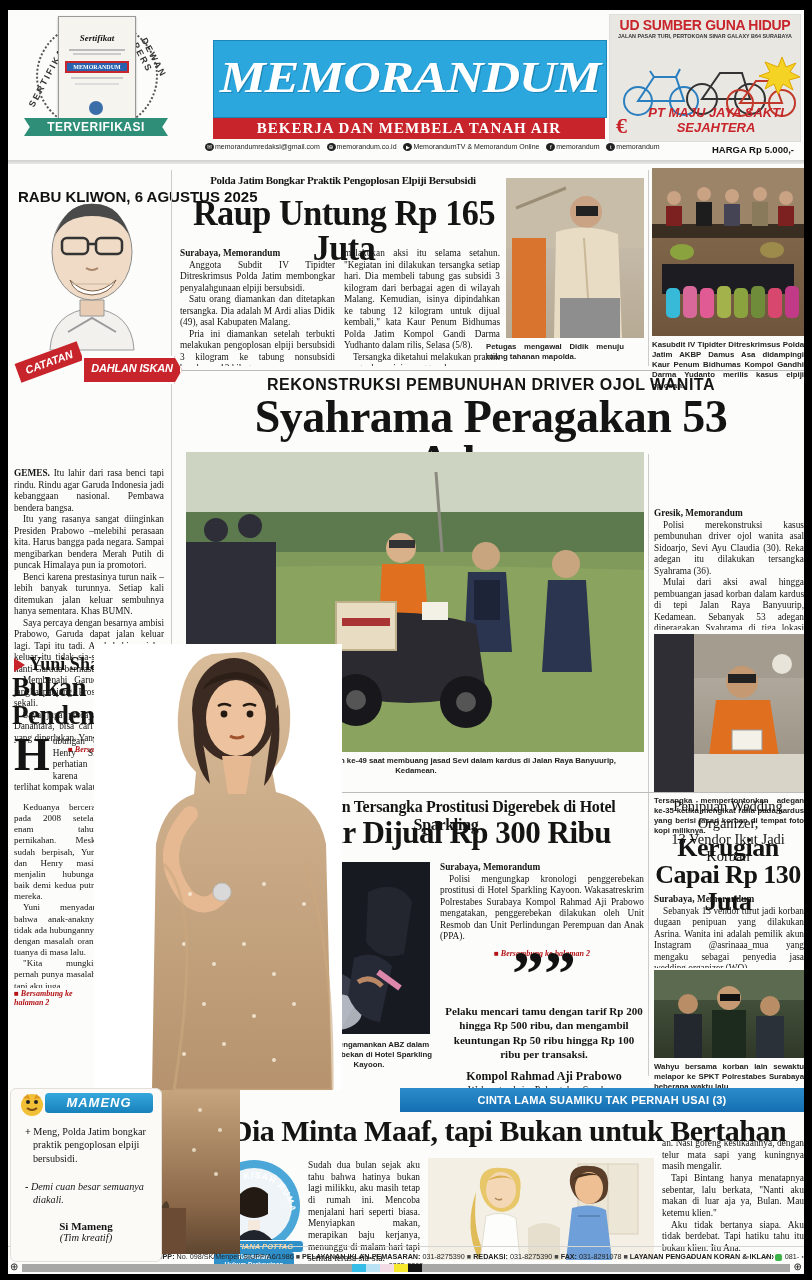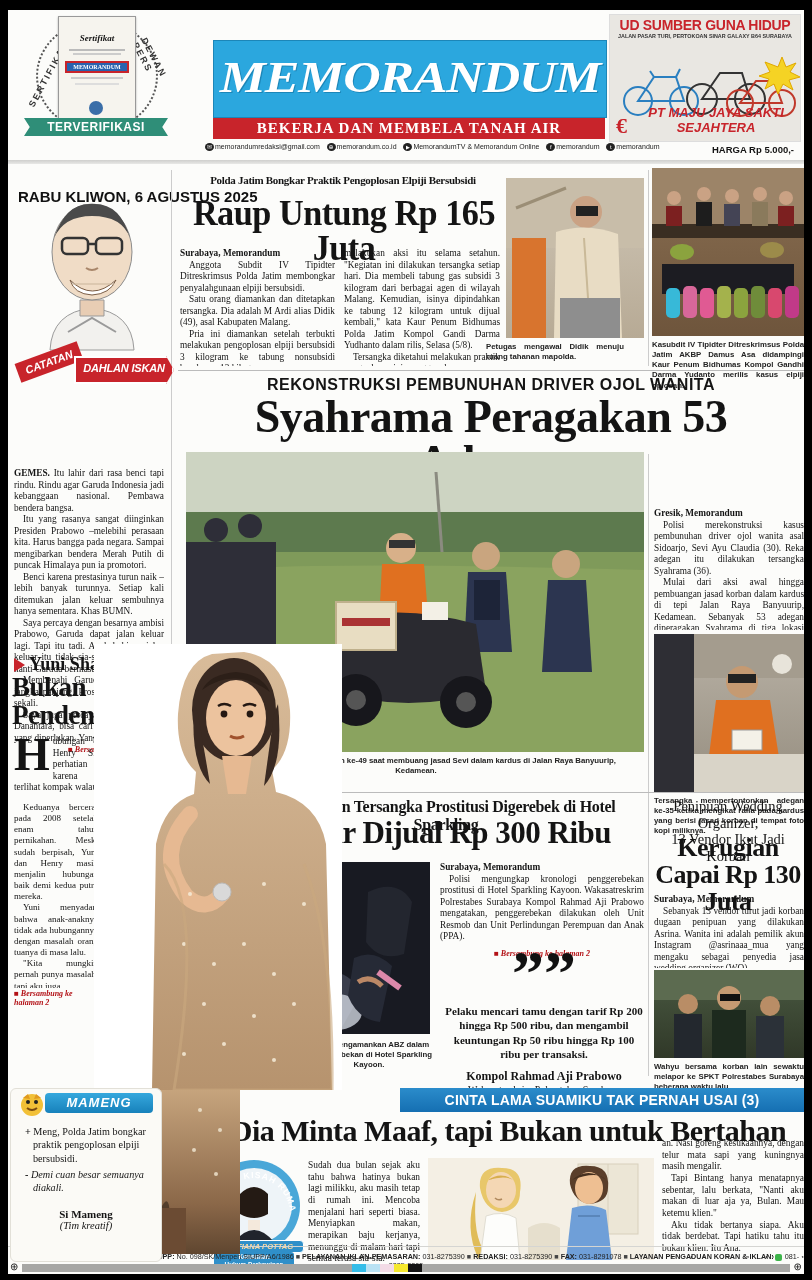--- a/index.html
+++ b/index.html
@@ -116,21 +116,21 @@
       <line x1="58" y1="72" x2="66" y2="72" stroke="#333" stroke-width="2.5"></line>
       <path d="M56 96 Q62 100 68 96" fill="none" stroke="#a8866a" stroke-width="2"></path>
       <path d="M40 108 Q62 130 86 108 Q80 122 62 123 Q44 122 40 108Z" fill="#fff" stroke="#7a5c44"></path>
       <path d="M42 112 L84 112" stroke="#c9b49a" stroke-width="1"></path>
       <path d="M38 160 L62 146 L86 160" fill="none" stroke="#9a9a9a" stroke-width="2"></path>
     </svg>
   </div>
   <div class="abs" style="left:8px;top:342px;width:66px;height:20px;background:#c8242b;transform:rotate(-20deg);color:#fff;text-align:center;">
     <span class="san b i" style="font-size:11px;line-height:20px;">CATATAN</span>
   </div>
-  <div class="abs" style="left:66px;top:346px;width:96px;height:24px;background:#c8242b;border:2px solid #fff;box-shadow:0 0 0 1px #aaa;clip-path:polygon(0 0,92% 0,100% 50%,92% 100%,0 100%);">
+  <div class="abs" style="left:74px;top:346px;width:96px;height:24px;background:#c8242b;border:2px solid #fff;box-shadow:0 0 0 1px #aaa;clip-path:polygon(0 0,92% 0,100% 50%,92% 100%,0 100%);">
     <span class="san b i ctr" style="display:block;color:#fff;font-size:11px;line-height:20px;letter-spacing:-0.2px;">DAHLAN ISKAN</span>
   </div>
   <div class="abs body" style="left:6px;top:458px;width:150px;height:180px;">
     <p class="nofirst"><b>GEMES.</b><span> Itu lahir dari rasa benci tapi rindu. Rindu agar Garuda Indonesia jadi kebanggaan nasional. Pembawa bendera bangsa.</span></p>
     <p>Itu yang rasanya sangat diinginkan Presiden Prabowo –melebihi perasaan kita. Harus bangga pada negara. Sampai mengibarkan bendera Merah Putih di puncak Himalaya pun ia promotori.</p>
     <p>Benci karena prestasinya turun naik –lebih banyak turunnya. Setiap kali ditemukan jalan keluar sembuhnya hanya sementara. Khas BUMN.</p>
     <p>Saya percaya dengan besarnya ambisi Prabowo, Garuda dapat jalan keluar lagi. Tapi itu tadi. Apakah biaya jalan keluar itu tidak sia-sia kalau tak lama nanti Garuda bermasalah lagi.</p>
     <p>Membenahi Garuda perlu langkah jangka panjang. Proses rusaknya cepat sekali.</p>
     <p>Saya juga percaya Prabowo, lewat Danantara, bisa cari uang berapa saja yang diperlukan. Yang penting bisa</p>
     <div class="more">Bersambung ke halaman 2</div>
@@ -384,21 +384,21 @@
           </g>
       <g>
             <circle cx="116" cy="36" r="10" fill="#b98d66"></circle>
             <rect x="102" y="46" width="28" height="42" fill="#2b3138"></rect>
           </g>
     </svg>
   </div>
   <div class="abs cap" style="left:646px;top:1052px;width:150px;">Wahyu bersama korban lain sewaktu melapor ke SPKT Polrestabes Surabaya beberapa waktu lalu.</div>
 
   <div class="abs" style="left:392px;top:1078px;width:404px;height:24px;background:linear-gradient(180deg,#2b8ccb,#156fb2);">
-    <div class="san b ctr" style="color:#fff;font-size:14px;line-height:24px;letter-spacing:0.2px;">CINTA LAMA SUAMIKU TAK PERNAH USAI (3)</div>
+    <div class="san b ctr" style="color:#fff;font-size:11px;line-height:24px;letter-spacing:0.2px;">CINTA LAMA SUAMIKU TAK PERNAH USAI (3)</div>
   </div>
   <div class="abs ser headline" style="left:205px;top:1106px;width:591px;font-size:30px;">Dia Minta Maaf, tapi Bukan untuk Bertahan</div>
 
   <div class="abs" style="left:196px;top:1148px;width:100px;height:110px;">
     <svg width="100" height="110" viewBox="0 0 100 110">
       <circle cx="50" cy="48" r="46" fill="#4aa7d8"></circle>
       <circle cx="50" cy="48" r="38" fill="#eef4f8"></circle>
       <defs>
             <path id="arcpath" d="M 14 56 A 36 36 0 1 1 86 56"></path>
           </defs>
@@ -456,21 +456,21 @@
       <svg width="26" height="26" viewBox="0 0 26 26" style="position:absolute;left:8px;top:3px;">
         <circle cx="13" cy="13" r="11" fill="#f2c037"></circle>
         <circle cx="9" cy="10" r="2" fill="#222"></circle>
             <circle cx="17" cy="10" r="2" fill="#222"></circle>
         <path d="M8 16 Q13 20 18 16" stroke="#7a4a10" stroke-width="2" fill="none"></path>
         <path d="M4 6 L9 2 L11 7 M22 6 L17 2 L15 7" fill="#e09a20"></path>
       </svg>
       <div class="abs san b i" style="left:34px;top:4px;width:108px;height:20px;background:linear-gradient(180deg,#36a8dd,#1781bb);border-radius:4px;color:#fff;font-size:13px;line-height:20px;text-align:center;letter-spacing:1px;">MAMENG</div>
     </div>
     <div class="ser" style="padding:6px 10px 0 14px;font-size:10.2px;line-height:1.3;">
-      <p style="margin:0 0 3px;text-indent:-8px;padding-left:8px;"><b>+</b> <span>Meng, Polda Jatim bongkar praktik pengoplosan elpiji bersubsidi.</span></p>
+      <p style="margin:0 0 15px;text-indent:-8px;padding-left:8px;"><b>+</b> <span>Meng, Polda Jatim bongkar praktik pengoplosan elpiji bersubsidi.</span></p>
       <p class="i" style="margin:0;text-indent:-8px;padding-left:8px;"><b style="font-style:normal;">-</b> <span>Demi cuan besar semuanya diakali.</span></p>
     </div>
     <div class="ctr ser b" style="margin-top:14px;font-size:11px;">Si Mameng</div>
     <div class="ctr ser i" style="font-size:10.5px;">(Tim kreatif)</div>
   </div>
 
   <div class="rule-h" style="left:0;top:1236px;width:796px;background:#d5d5d2;"></div>
   <div class="abs footer-line" style="left:0;top:1242px;width:796px;">
     <b>PENERBIT:</b><span> PT. Memorandum Sejahtera</span><span class="sep"></span>
     <b>SIUPP:</b><span> No. 098/SK/Menpen SIUPP/A6/1986</span><span class="sep"></span>

